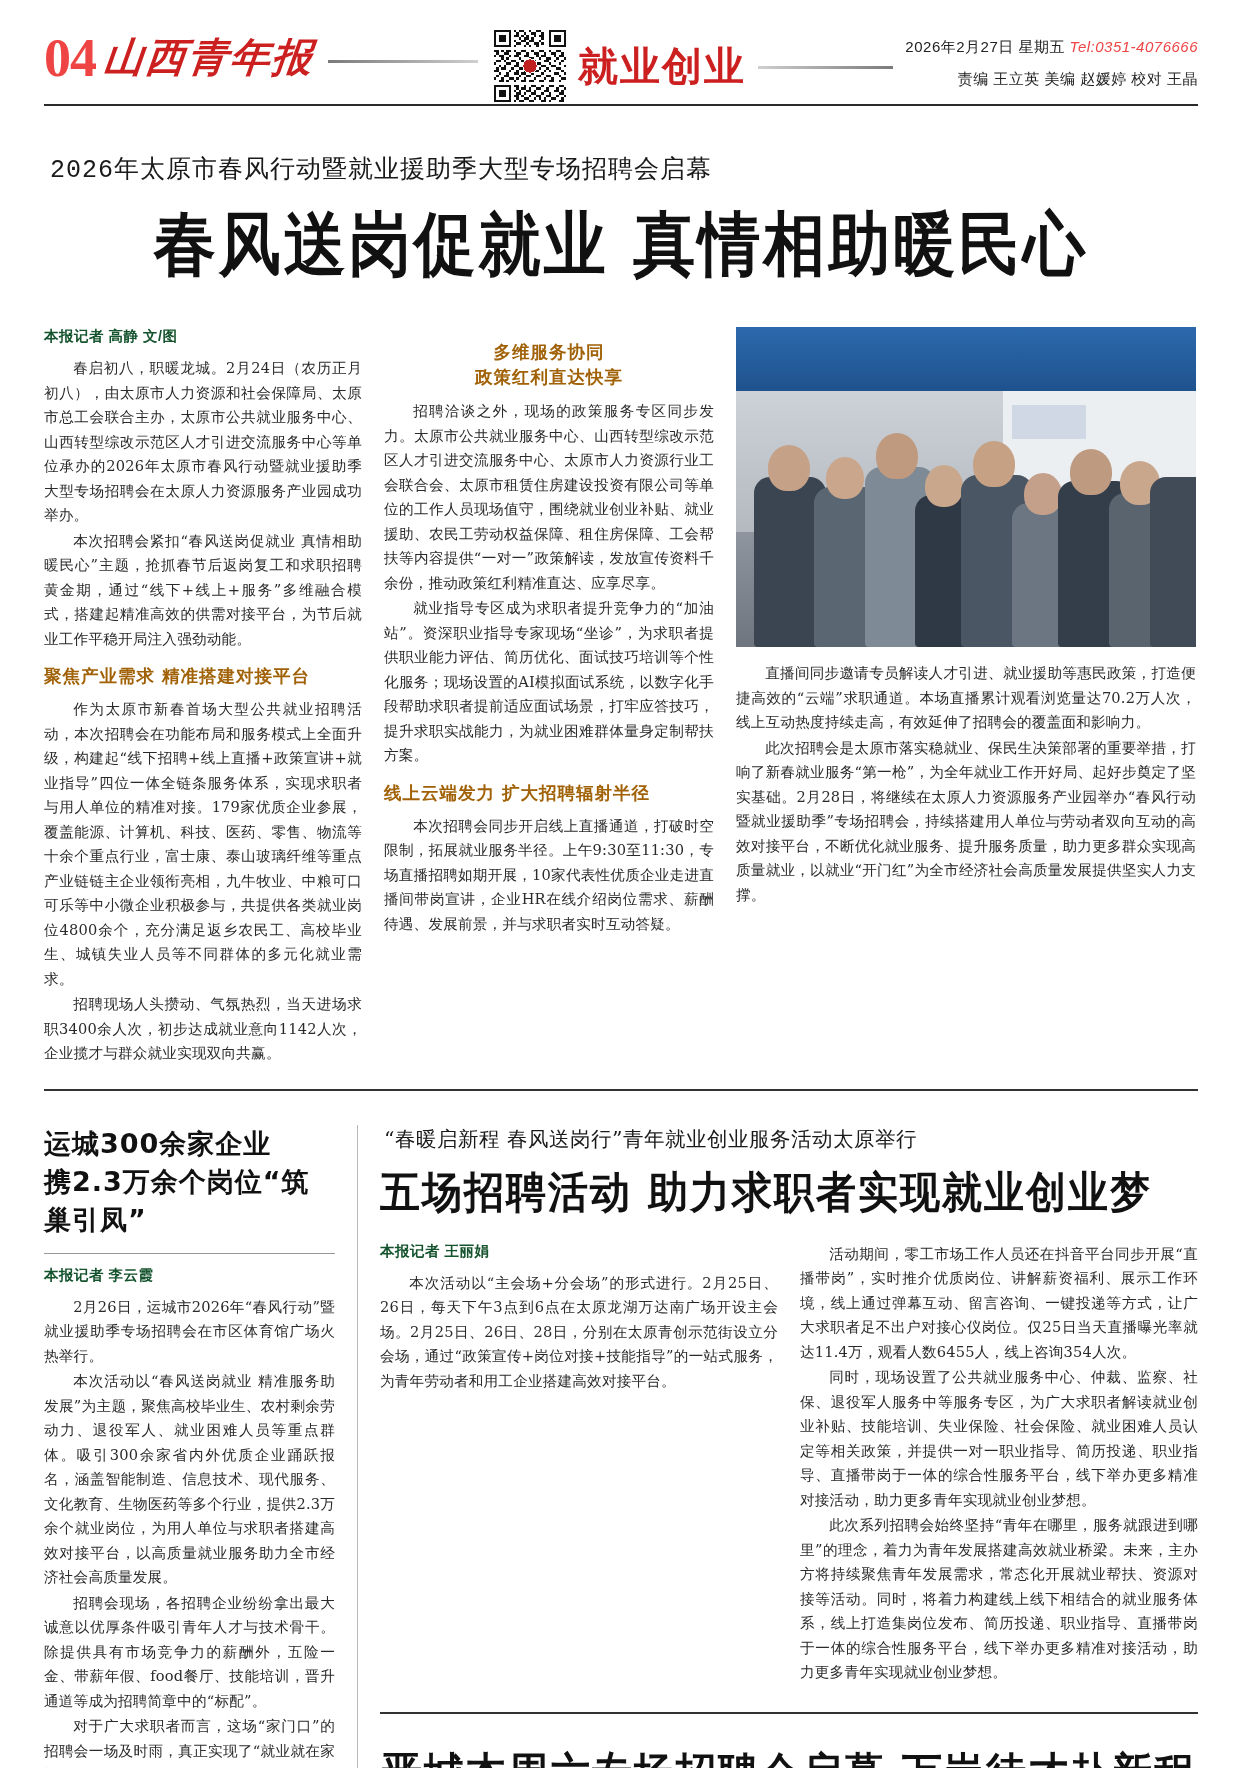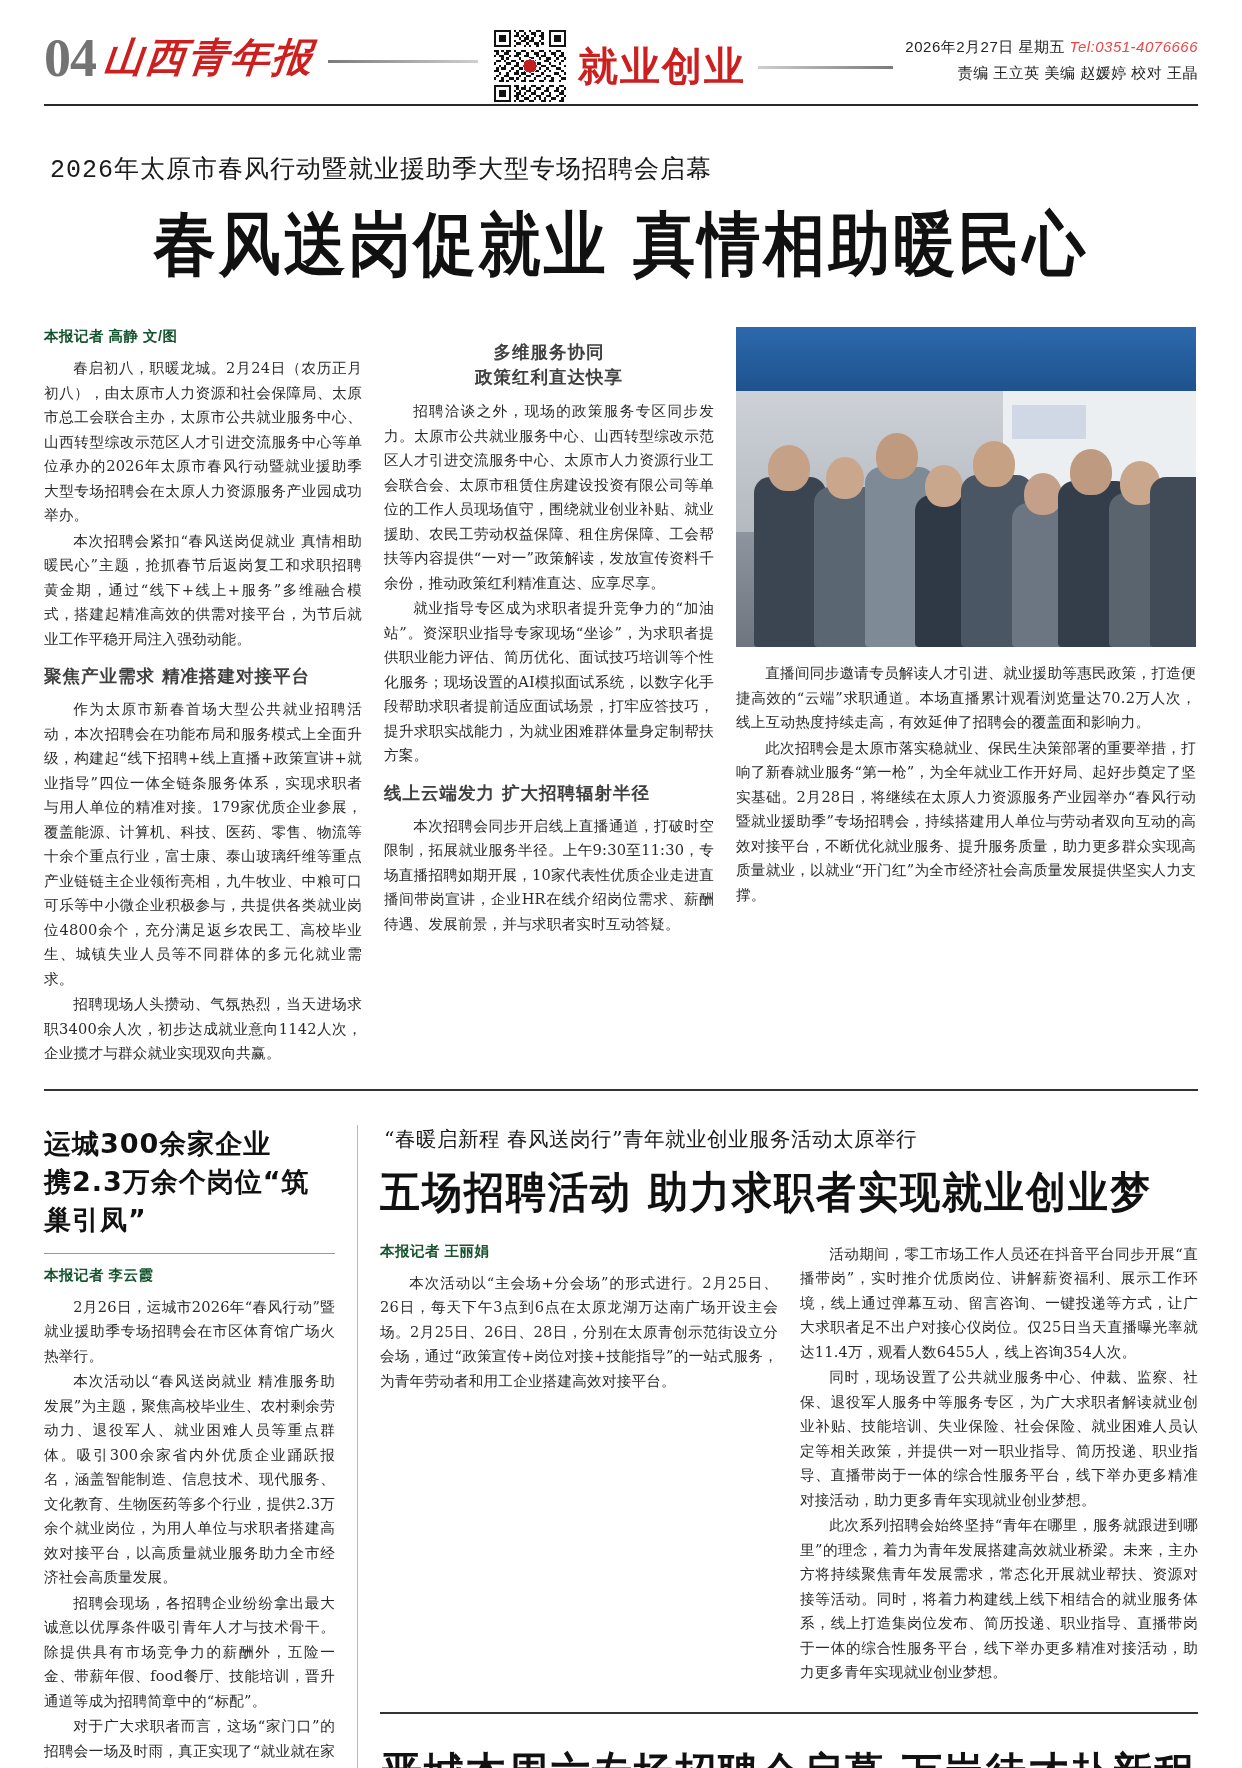--- a/index.html
+++ b/index.html
@@ -11,21 +11,21 @@
     position:relative;
     overflow:hidden;
   }
   .page { width:1242px; height:1768px; position:relative; box-sizing:border-box; padding:0 44px; }
 
   
   .masthead { display:flex; align-items:flex-start; height:96px; padding-top:30px; position:relative; }
   .mh-left { display:flex; align-items:center; flex:0 0 auto; }
   .page-num {
     font-family:"Liberation Serif", serif;
-    font-size:54px; font-weight:bold; color:#737373; line-height:1;
+    font-size:54px; font-weight:bold; color:#ef4444; line-height:1;
     letter-spacing:-1px;
   }
   .paper-name {
     font-family:"DejaVu Serif", serif;
     font-size:40px; color:#cc1f1f; font-weight:bold;
     font-style:italic; margin-left:8px; letter-spacing:2px;
     transform:skewX(-6deg);
   }
   .mh-rule { flex:0 0 150px; height:3px; background:linear-gradient(to right,#7a7a7a,#cfcfcf); margin:30px 0 0 14px; }
 
@@ -35,21 +35,21 @@
   .section-title {
     font-family:"DejaVu Serif", serif;
     font-size:40px; font-weight:bold; color:#cc1f1f;
     margin-left:12px; letter-spacing:2px; line-height:72px;
   }
   .mh-rule2 { flex:1 1 auto; height:3px; background:linear-gradient(to right,#cfcfcf,#7a7a7a); margin:36px 12px 0 12px; }
 
   .mh-right { margin-left:auto; text-align:right; padding-top:8px; }
   .mh-date { font-family:"Liberation Sans", sans-serif; font-size:15px; color:#222; letter-spacing:.5px; white-space:nowrap;}
   .mh-date .tel { color:#ef4444;font-style:italic; }
-  .mh-credits { font-family:"Liberation Sans", sans-serif; font-size:15px; color:#222; margin-top:7px; letter-spacing:.5px; white-space:nowrap;}
+  .mh-credits { font-family:"Liberation Sans", sans-serif; font-size:15px; color:#222; margin-top:13px; letter-spacing:.5px; white-space:nowrap;}
 
   .mh-underline { position:absolute; left:44px; right:44px; top:104px; height:2px; background:#2b2b2b; }
 
   
   .lead { padding-top:26px; }
   .kicker {
     font-family:Liberation Mono, monospace;
     font-size:25px; color:#1a1a1a; letter-spacing:1px; font-weight:500;
     text-align:left; padding-left:6px;
   }
@@ -71,21 +71,21 @@
     font-weight:bold; font-size:14.5px; color:#14532d; margin-bottom:10px; letter-spacing:.5px;
   }
   p.body {
     font-family:"DejaVu Serif", serif;
     font-size:14.6px; line-height:24.5px; color:#2a2a2a;
     text-indent:2em; margin:0 0 1px 0; text-align:justify;
     letter-spacing:.2px;
   }
   .subhead {
     font-family:"DejaVu Sans", sans-serif;
-    font-weight:bold; font-size:17.5px; color:#404040;
+    font-weight:bold; font-size:17.5px; color:#a16207;
     margin:13px 0 9px 0; letter-spacing:1px;
   }
   .subhead.two-line { text-align:center; line-height:25px; }
 
   .photo-wrap { width:100%; }
   .photo {
     width:100%; height:320px; position:relative; overflow:hidden;
     background:#cfd3d8;
   }
   .photo .sky { position:absolute; inset:0; background:linear-gradient(#d9dde2 0%, #c3c8ce 38%, #9fa5ad 100%); }

